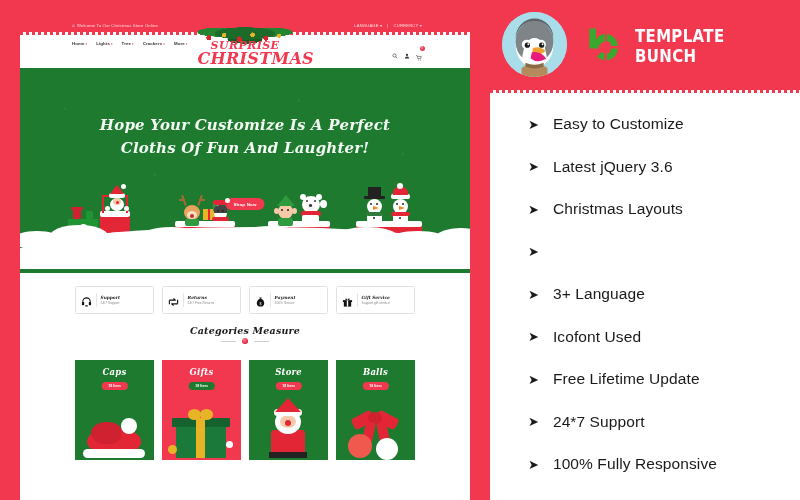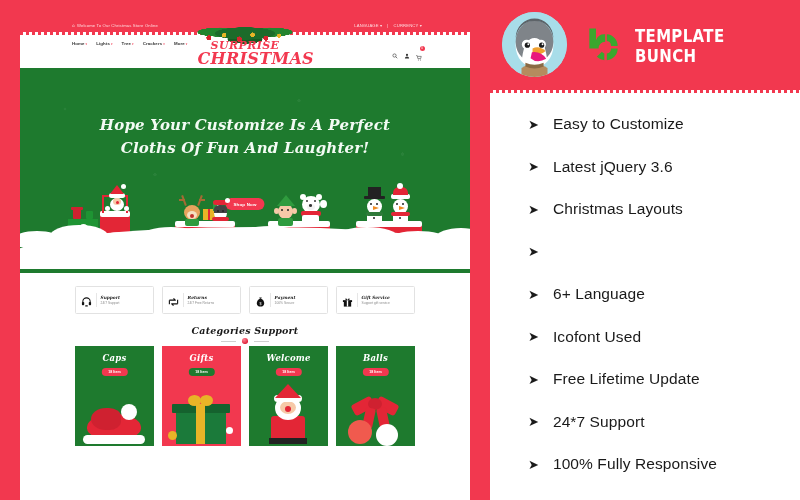--- a/index.html
+++ b/index.html
@@ -163,21 +163,21 @@
   .cats-orn {
     margin: 2px auto 0; width: 48px; height: 7px; position: relative;
   }
   .cats-orn .ln { position: absolute; top: 3.4px; width: 15px; height: .7px; background: #cfcfcf; }
   .cats-orn .bell {
     position: absolute; left: 50%; top: 0; transform: translateX(-50%);
     width: 6px; height: 6px; border-radius: 50% 50% 45% 45%;
     background: radial-gradient(circle at 35% 30%, #ff8294, #e0253c 70%);
   }
   .cards {
-    display: flex; justify-content: center; gap: 8px; margin-top: 1px;
+    display: flex; justify-content: center; gap: 8px; margin-top: 15px;
   }
   .card { width: 79px; height: 100px; position: relative; overflow: hidden; }
   .card.green { background: #1e7a2e; }
   .card.red { background: #f2384f; }
   .card-title {
     position: absolute; top: 7px; left: 0; width: 100%; text-align: center;
     font-family: "DejaVu Serif", serif; font-style: italic; font-weight: bold;
     font-size: 8.5px; color: #fff; letter-spacing: .2px;
   }
   .card-badge {
@@ -509,21 +509,21 @@
           </div>
           <div class="svc-div"></div>
           <div class="svc-txt">
             <span class="svc-t">Gift Service</span>
             <span class="svc-s">Support gift service</span>
           </div>
         </div>
       </div>
 
       <div class="cats-wrap">
-        <div class="cats-title">Categories Support</div>
+        <div class="cats-title">Categories Measure</div>
         <div class="cats-orn">
           <span class="ln" style="left:0;"></span>
           <span class="ln" style="right:0;"></span>
           <span class="bell"></span>
         </div>
 
         <div class="cards">
 
           <div class="card green">
             <div class="card-title">Caps</div>
@@ -544,21 +544,21 @@
               <div class="rect" style="left:10px;bottom:33px;width:58px;height:9px;background:#15622e;border-radius:1px;"></div>
               <div class="rect" style="left:34px;bottom:2px;width:9px;height:40px;background:#e8b427;"></div>
               <div class="circ" style="left:26px;bottom:40px;width:13px;height:11px;background:#e8b427;"></div>
               <div class="circ" style="left:38px;bottom:40px;width:13px;height:11px;background:#e8b427;"></div>
               <div class="circ" style="left:6px;bottom:6px;width:9px;height:9px;background:#e8b427;"></div>
               <div class="circ" style="left:64px;bottom:12px;width:7px;height:7px;background:#fff;"></div>
             </div>
           </div>
 
           <div class="card green">
-            <div class="card-title">Welcome</div>
+            <div class="card-title">Store</div>
             <div class="card-badge">18 Item</div>
             <div class="card-art">
               <div class="rect" style="left:22px;bottom:2px;width:34px;height:28px;background:#e32636;border-radius:3px 3px 0 0;"></div>
               <div class="rect" style="left:20px;bottom:2px;width:38px;height:6px;background:#222;"></div>
               <div class="circ" style="left:26px;bottom:26px;width:26px;height:24px;background:#fff;"></div>
               <div class="circ" style="left:31px;bottom:32px;width:16px;height:13px;background:#f6c9a8;"></div>
               <div class="circ" style="left:36px;bottom:34px;width:6px;height:6px;background:#e32636;"></div>
               <div class="rect" style="left:25px;bottom:44px;width:28px;height:7px;background:#fff;border-radius:4px;"></div>
               <div class="tri" style="left:26px;bottom:48px;border-left:13px solid transparent;border-right:13px solid transparent;border-bottom:14px solid #e32636;"></div>
             </div>
@@ -658,21 +658,21 @@
       </div>
       <div class="feat">
         <span class="feat-arrow">➤</span>
         <span class="feat-label">Christmas Layouts</span>
       </div>
       <div class="feat">
         <span class="feat-arrow">➤</span>
       </div>
       <div class="feat">
         <span class="feat-arrow">➤</span>
-        <span class="feat-label">6+ Language</span>
+        <span class="feat-label">3+ Language</span>
       </div>
       <div class="feat">
         <span class="feat-arrow">➤</span>
         <span class="feat-label">Icofont Used</span>
       </div>
       <div class="feat">
         <span class="feat-arrow">➤</span>
         <span class="feat-label">Free Lifetime Update</span>
       </div>
       <div class="feat">

